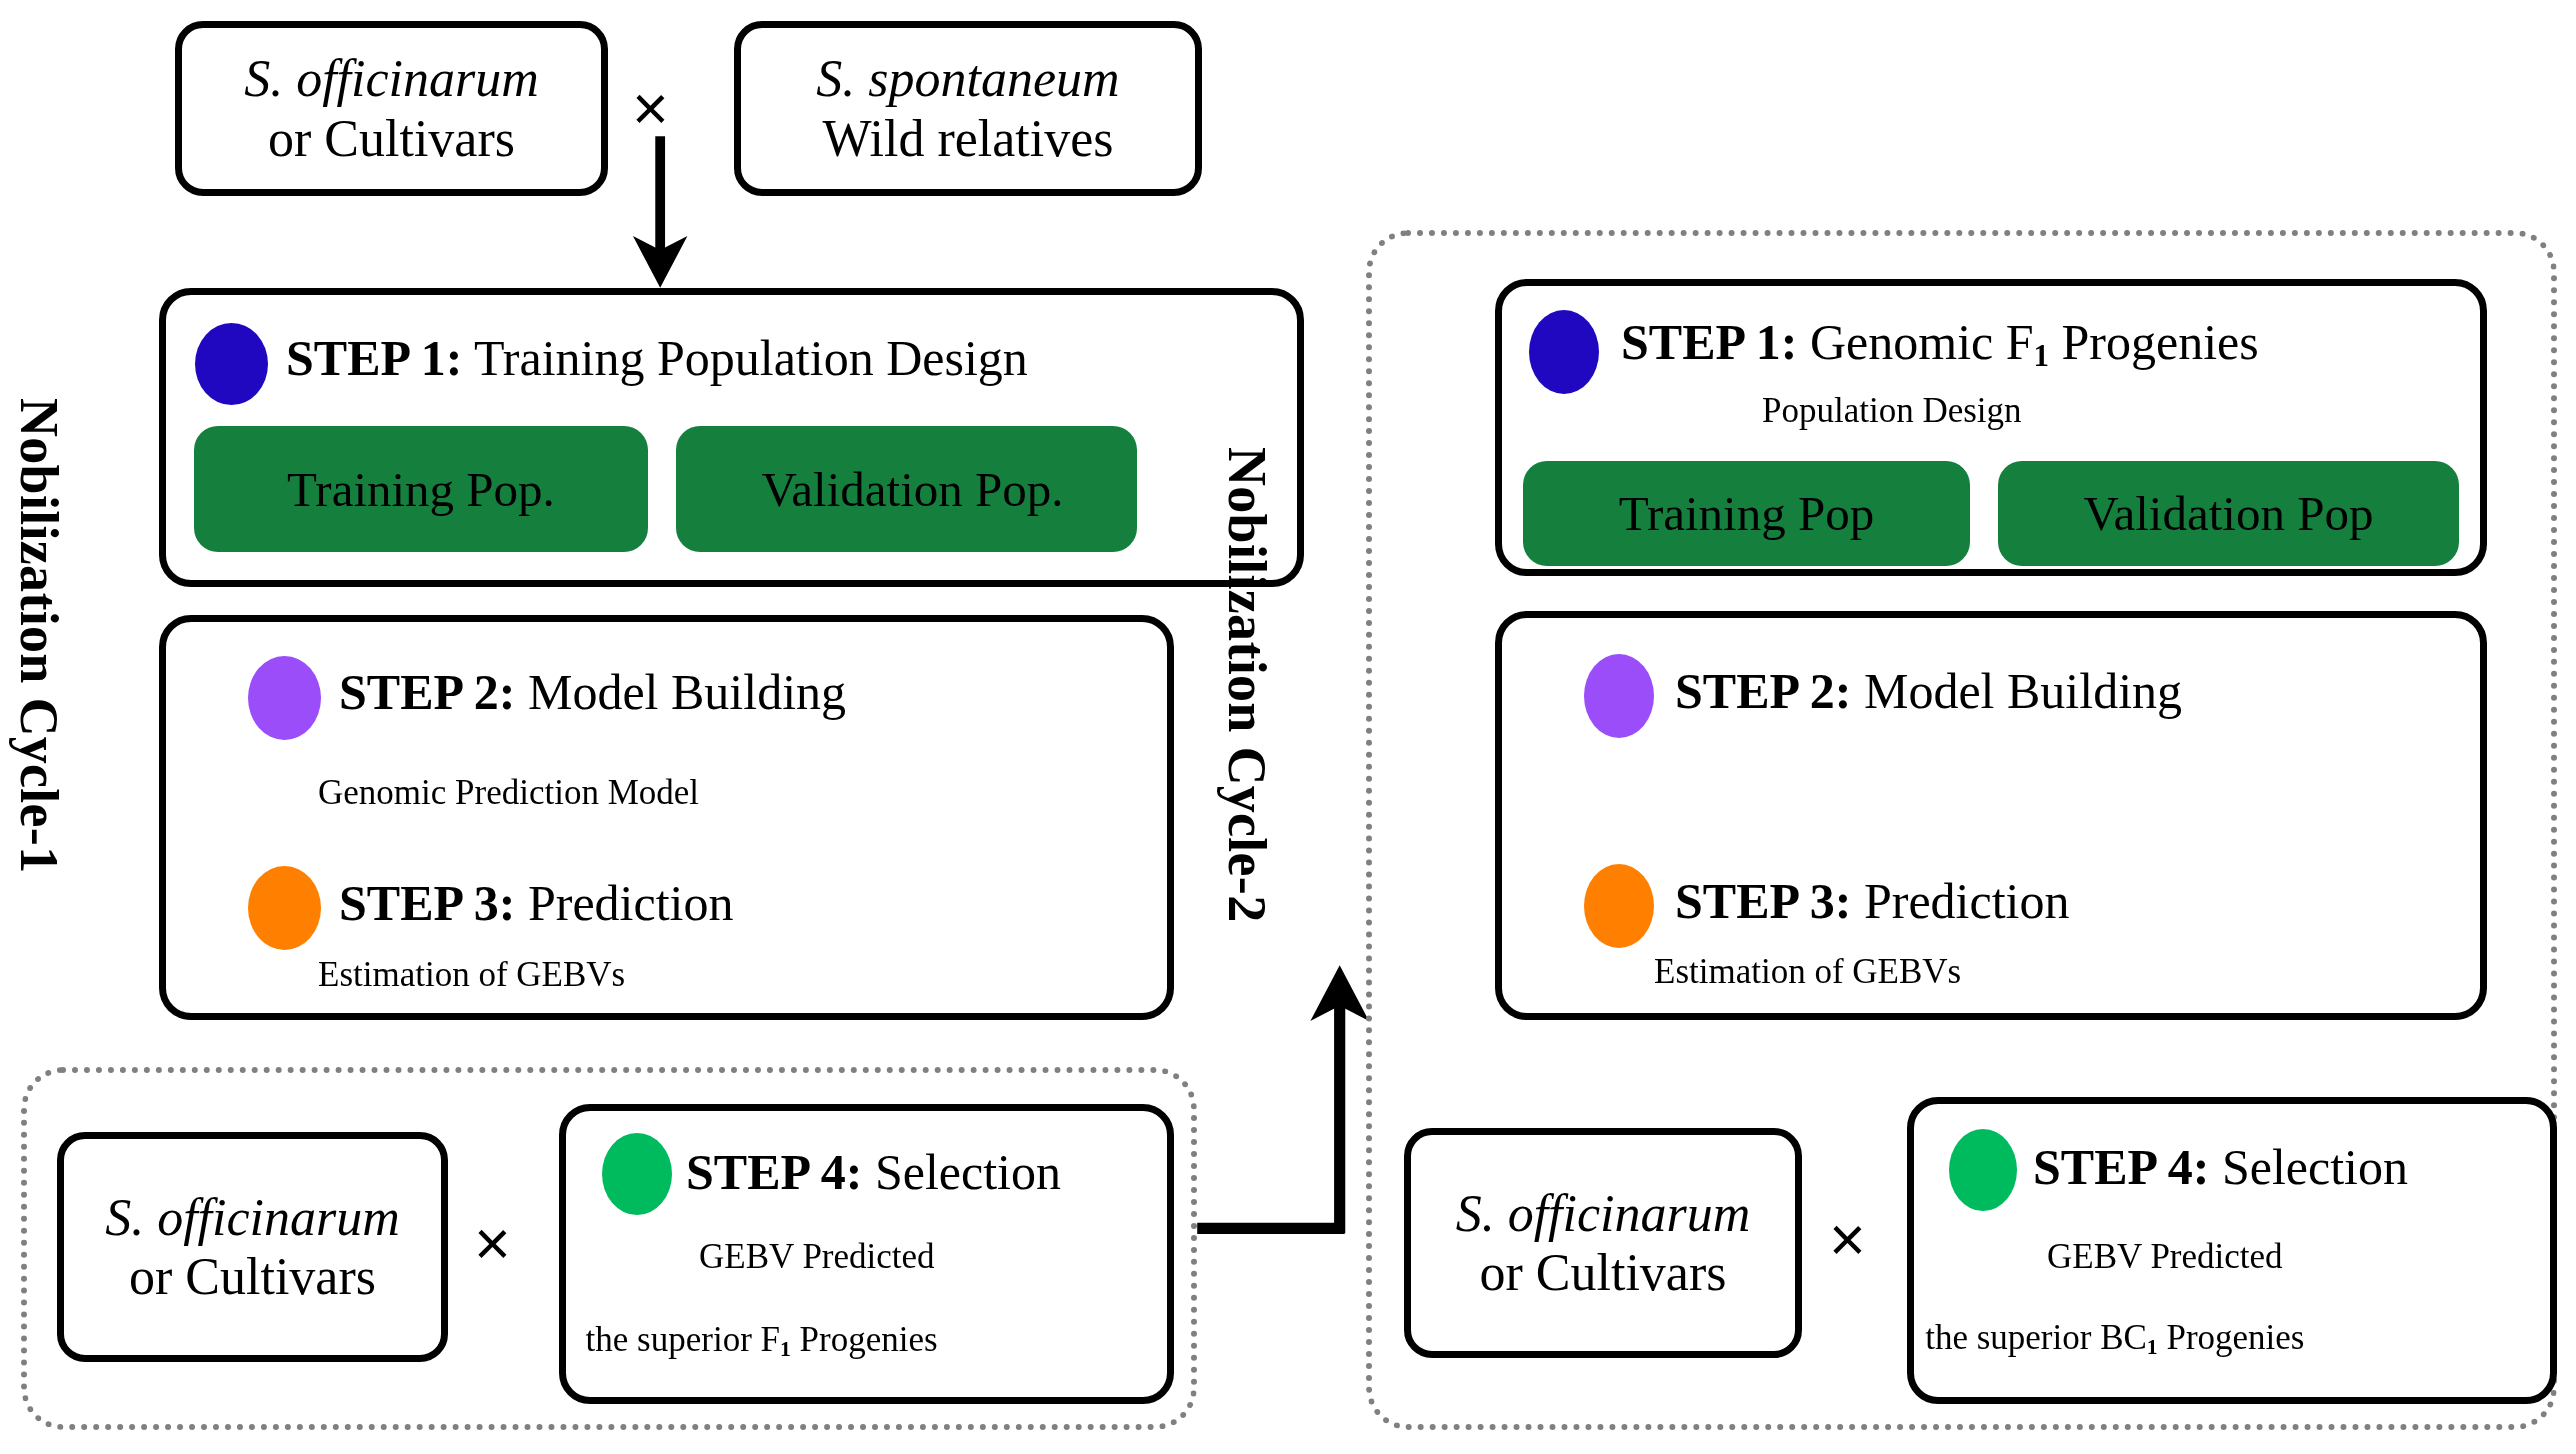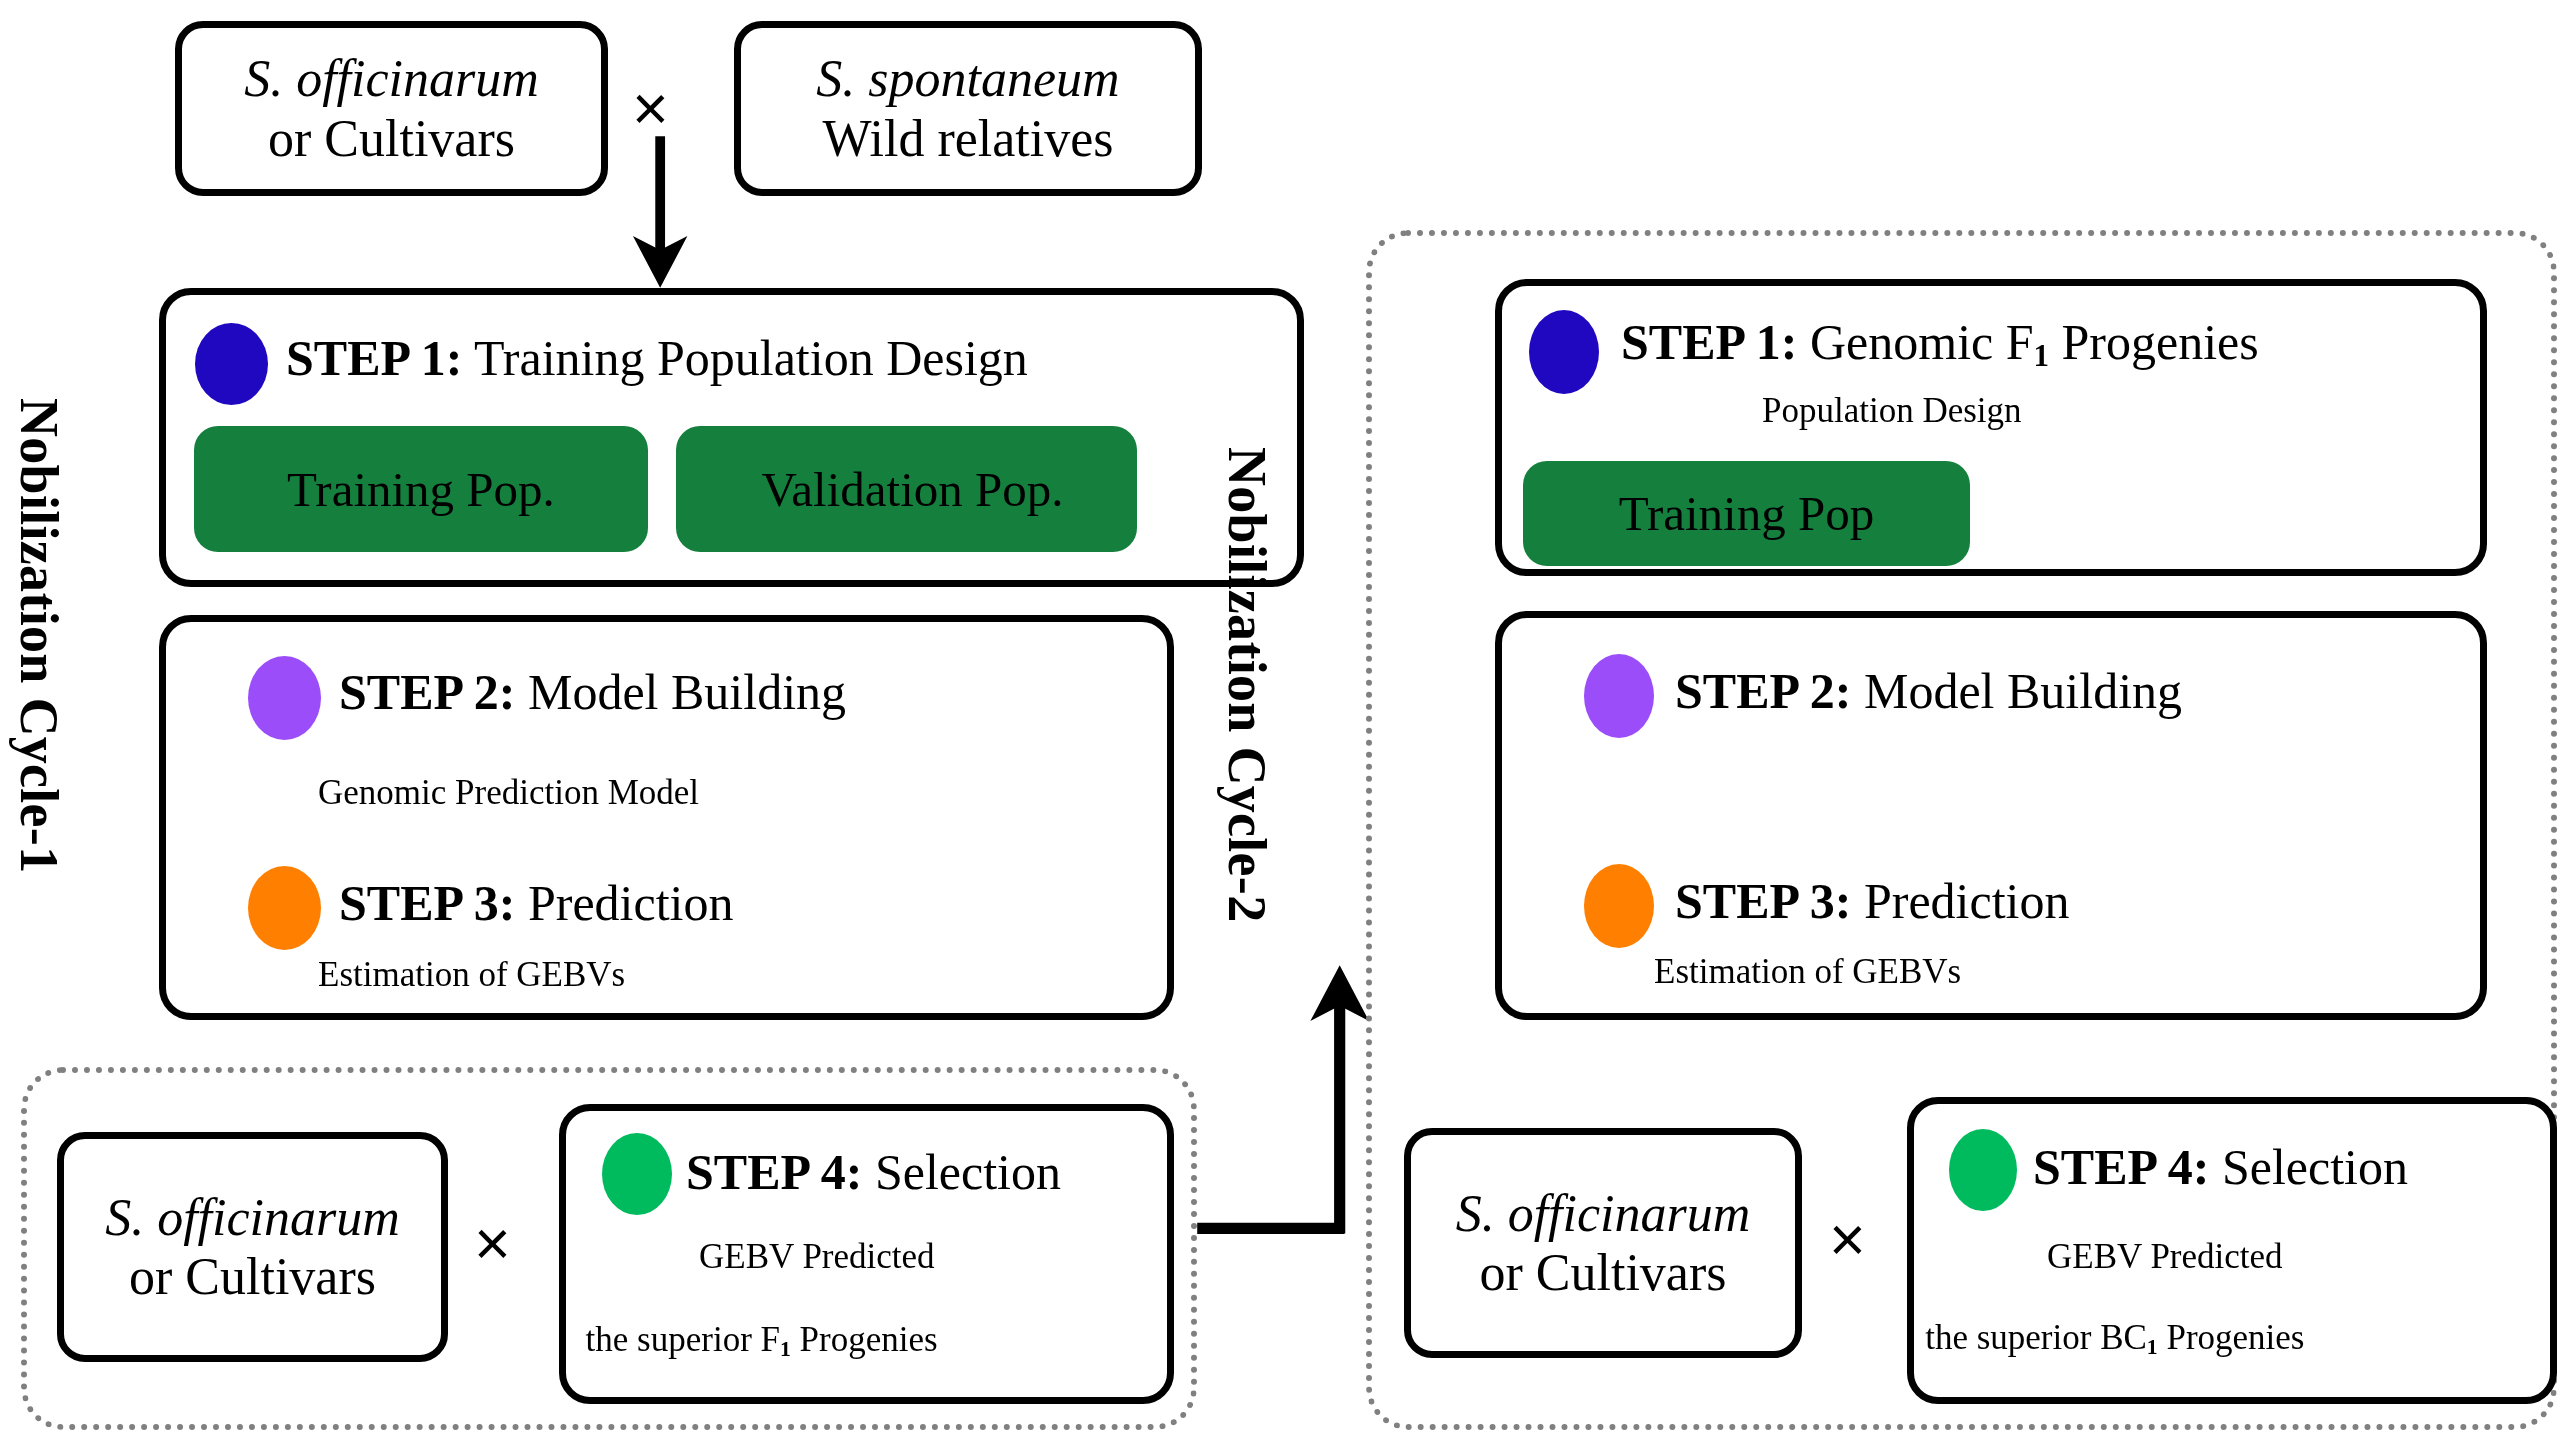--- a/index.html
+++ b/index.html
@@ -166,20 +166,23 @@
   <div class="box" style="left:1495px;top:279px;width:992px;height:297px;border-radius:32px;">
     <div style="position:relative;width:100%;height:100%;">
       <span class="dot" style="left:26.5px;top:24px;width:70px;height:84px;background:#2008c0;"></span>
       <span class="steptxt" style="position:absolute;left:119px;top:29px;">
         <b>STEP 1:</b><span> Genomic  F</span><sub>1</sub><span> Progenies</span>
       </span>
       <span class="subtxt" style="position:absolute;left:260px;top:106px;">Population Design</span>
       <div class="pill" style="left:21px;top:175px;width:447px;height:105px;">
         <span class="poplbl">Training Pop</span>
       </div>
+      <div class="pill" style="left:496px;top:175px;width:461px;height:105px;">
+        <span class="poplbl">Validation Pop</span>
+      </div>
     </div>
   </div>
 
   <div class="box" style="left:1495px;top:611px;width:992px;height:409px;border-radius:32px;">
     <div style="position:relative;width:100%;height:100%;">
       <span class="dot" style="left:82px;top:36px;width:70px;height:84px;background:#9b4dfa;"></span>
       <span class="steptxt" style="position:absolute;left:173px;top:46px;">
         <b>STEP 2:</b><span> Model Building</span>
       </span>
 

